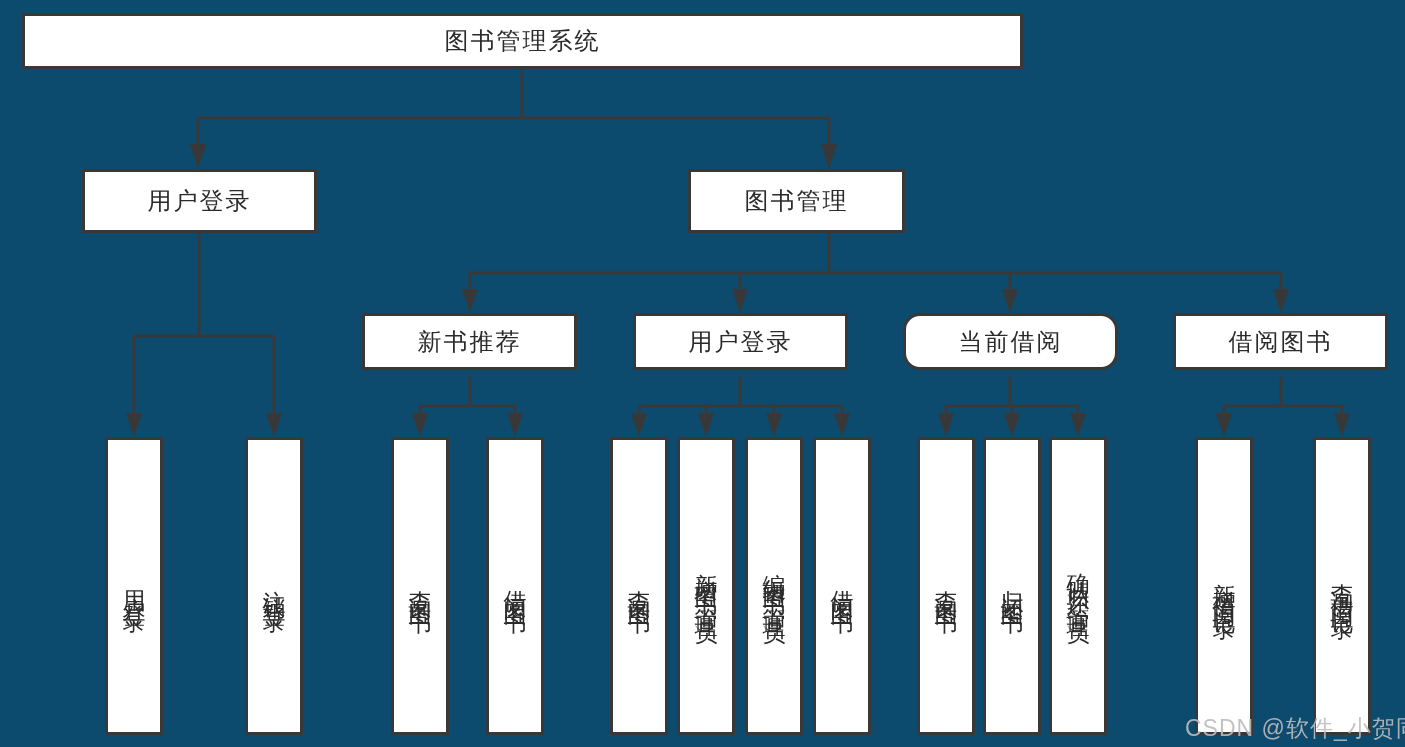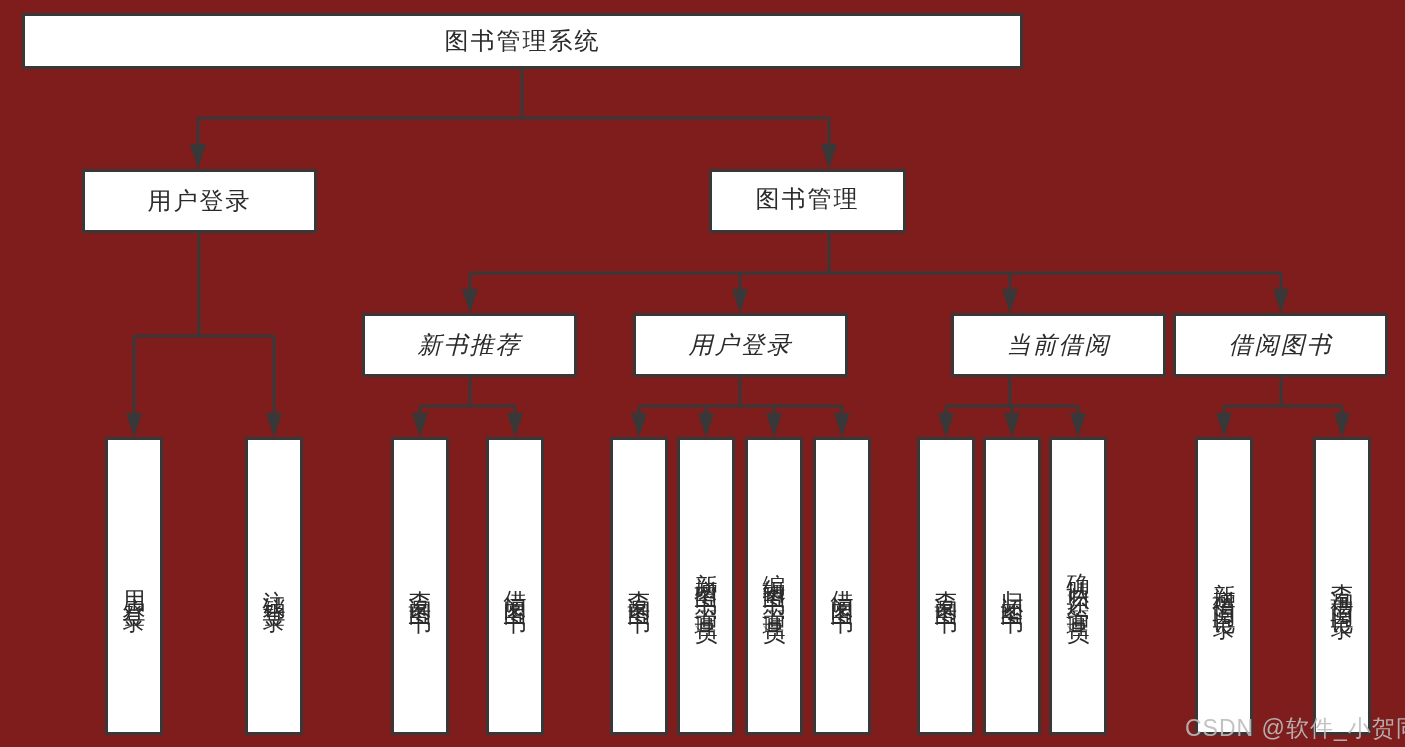--- a/index.html
+++ b/index.html
@@ -1,20 +1,20 @@
 <!DOCTYPE html>
 <html><head>
 <meta charset="utf-8">
 <style>
   html, body { margin: 0; padding: 0; background: #ffffff; }
   .stage {
     position: relative;
     width: 1405px;
     height: 747px;
-    background: #7f1d1d;
+    background: #0c4a6e;
     font-family: "Liberation Sans", sans-serif;
     overflow: hidden;
   }
   .connectors {
     position: absolute;
     left: 0; top: 0;
     width: 1405px; height: 747px;
   }
   .box {
     position: absolute;
@@ -25,21 +25,21 @@
     align-items: center;
     justify-content: center;
     color: #2b2b2b;
     font-size: 24px;
     letter-spacing: 2px;
     text-align: center;
     line-height: 1;
   }
   .root-box   { left: 22px;  top: 13px;  width: 1001px; height: 56px; }
   .l2-box     { top: 169px;  height: 64px; }
-  .l3-box     { top: 313px;  width: 215px; height: 64px; font-style: italic; }
+  .l3-box     { top: 313px;  width: 215px; height: 57px; }
   .leaf-box   { top: 437px;  width: 58px;  height: 298px; }
   .leaf-box span {
     writing-mode: vertical-rl;
     text-orientation: mixed;
     font-size: 23px;
     letter-spacing: 7px;
     line-height: 1;
   }
   .watermark {
     position: absolute;
@@ -101,31 +101,31 @@
     </g>
   </svg>
 
   <div class="box root-box">
     <span>图书管理系统</span>
   </div>
 
   <div class="box l2-box" style="left:82px; width:235px;">
     <span>用户登录</span>
   </div>
-  <div class="box l2-box" style="left:709px; width:197px;font-family:Liberation Mono, monospace;">
+  <div class="box l2-box" style="left:688px; width:217px;">
     <span>图书管理</span>
   </div>
 
   <div class="box l3-box" style="left:362px;">
     <span>新书推荐</span>
   </div>
   <div class="box l3-box" style="left:633px;">
     <span>用户登录</span>
   </div>
-  <div class="box l3-box" style="left:951px;">
+  <div class="box l3-box" style="left:903px;border-radius:17px;">
     <span>当前借阅</span>
   </div>
   <div class="box l3-box" style="left:1173px;">
     <span>借阅图书</span>
   </div>
 
   <div class="box leaf-box" style="left:105px;">
     <span>用户登录</span>
   </div>
   <div class="box leaf-box" style="left:245px;">

